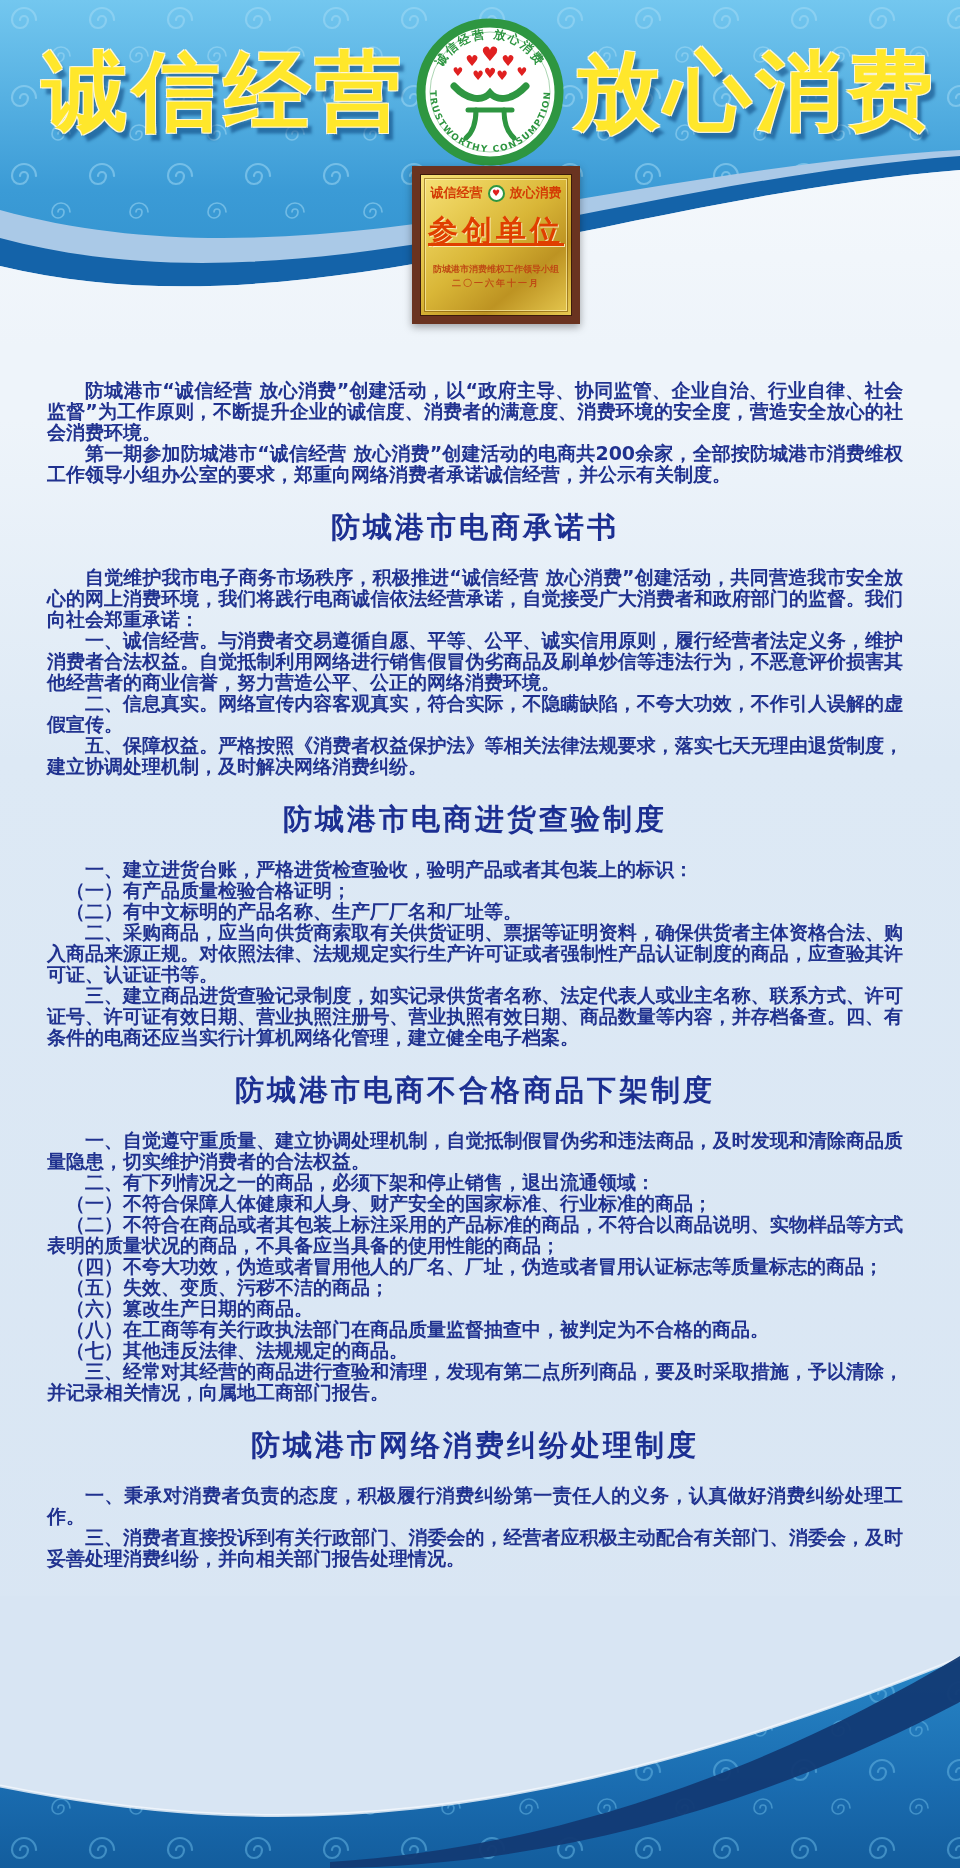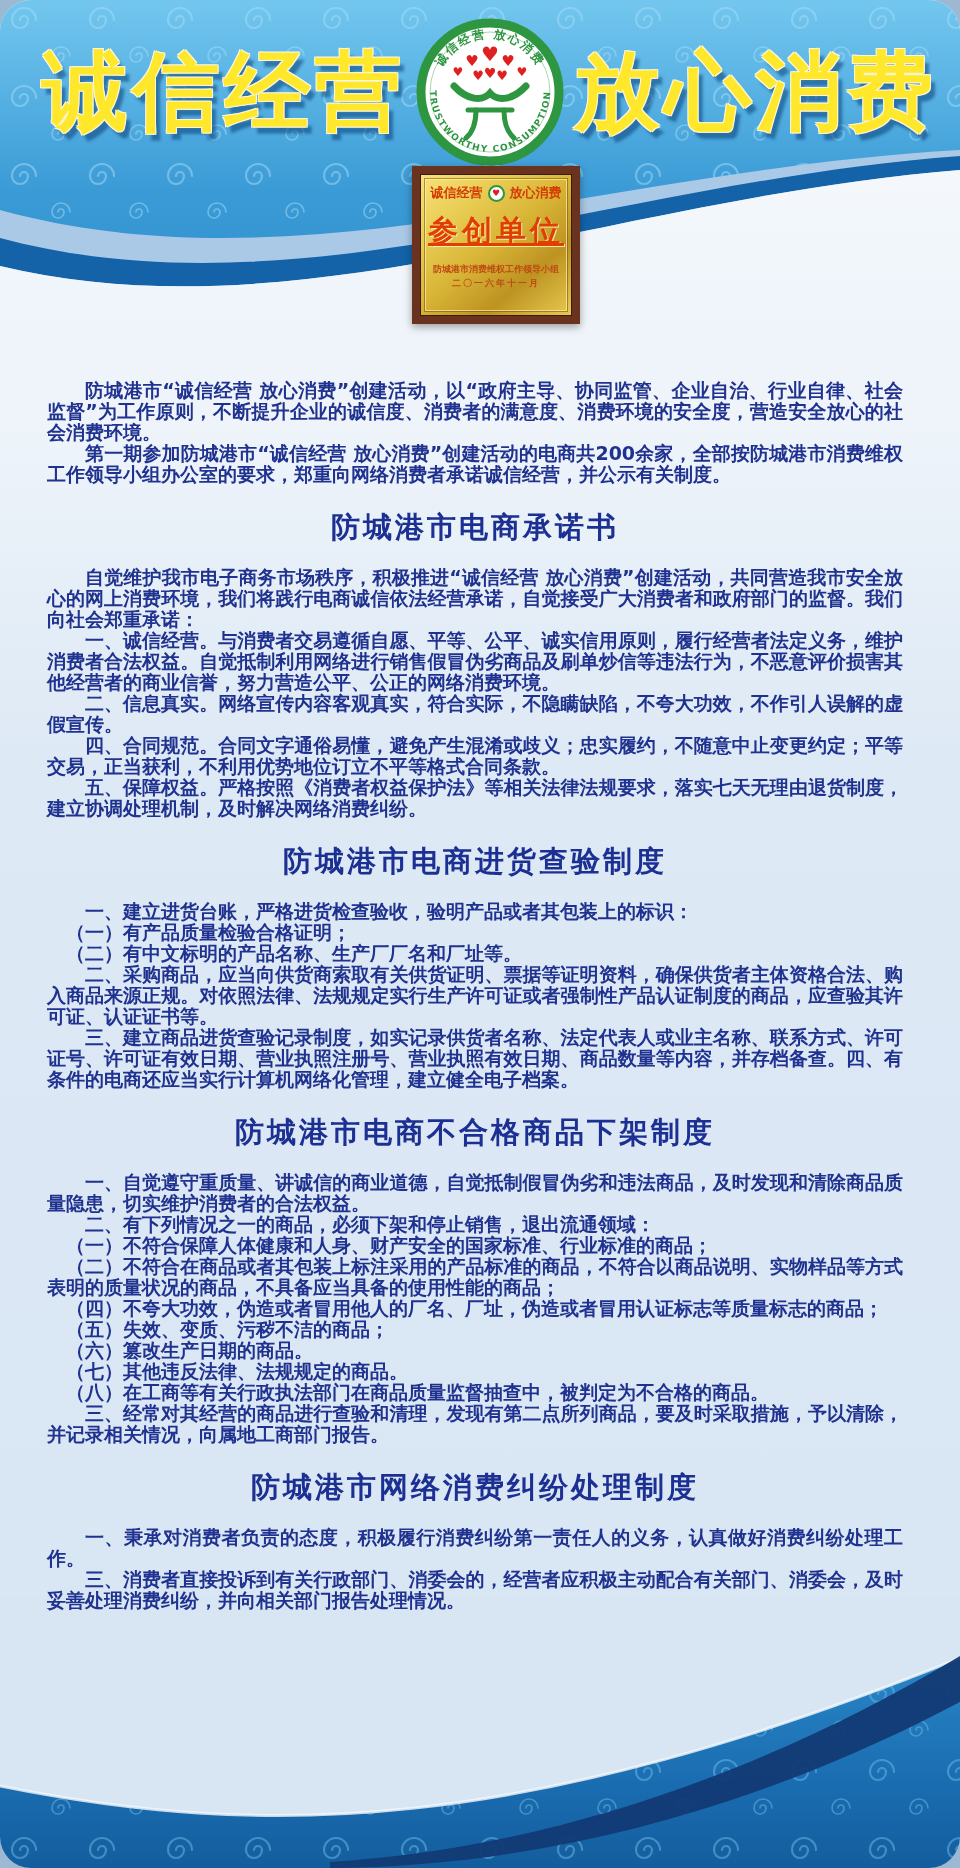--- a/index.html
+++ b/index.html
@@ -1,20 +1,19 @@
 <!DOCTYPE html>
 <html><head>
 <meta charset="utf-8">
 <style>
   html,body { margin:0; padding:0; background:#9db8d2; }
   .poster {
     position:relative; width:960px; height:1868px; margin:0 auto; overflow:hidden;
     background:linear-gradient(180deg,#eef4fa 0px,#eef4fa 420px,#dde9f5 760px,#d8e5f3 1868px);
     font-family:"DejaVu Sans",sans-serif;
-    border-radius:31px;
   }
   svg { display:block; }
   .header-art { position:absolute; top:0; left:0; z-index:1; }
   .footer-art { position:absolute; top:1596px; left:0; z-index:2; }
 
   .h-title {
     position:absolute; top:34px; z-index:3; font-size:86px; font-weight:bold;
     color:#ffe72b; letter-spacing:5px; white-space:nowrap;
     text-shadow:1px 1px 0 #fdf6d8,-1px -1px 0 #fdf6d8,1px -1px 0 #fdf6d8,-1px 1px 0 #fdf6d8,
                 5px 7px 3px rgba(9,64,120,.55);
@@ -159,38 +158,37 @@
   <div class="content-area">
     <div id="intro">
         <p class="para ind2">防城港市“诚信经营 放心消费”创建活动，以“政府主导、协同监管、企业自治、行业自律、社会监督”为工作原则，不断提升企业的诚信度、消费者的满意度、消费环境的安全度，营造安全放心的社会消费环境。</p>
         <p class="para ind2">第一期参加防城港市“诚信经营 放心消费”创建活动的电商共200余家，全部按防城港市消费维权工作领导小组办公室的要求，郑重向网络消费者承诺诚信经营，并公示有关制度。</p>
       </div>
     <div id="sections">
         <h2 class="sec-title">防城港市电商承诺书</h2>
         <p class="para ind2">自觉维护我市电子商务市场秩序，积极推进“诚信经营 放心消费”创建活动，共同营造我市安全放心的网上消费环境，我们将践行电商诚信依法经营承诺，自觉接受广大消费者和政府部门的监督。我们向社会郑重承诺：</p>
         <p class="para ind2">一、诚信经营。与消费者交易遵循自愿、平等、公平、诚实信用原则，履行经营者法定义务，维护消费者合法权益。自觉抵制利用网络进行销售假冒伪劣商品及刷单炒信等违法行为，不恶意评价损害其他经营者的商业信誉，努力营造公平、公正的网络消费环境。</p>
         <p class="para ind2">二、信息真实。网络宣传内容客观真实，符合实际，不隐瞒缺陷，不夸大功效，不作引人误解的虚假宣传。</p>
-        <p class="para ind2">四、合同规范。合同文字通俗易懂，避免产生混淆或歧义；忠实履约，不随意中止变更约定；平等交易，正当获利，不利用优势地位订立不平等格式合同条款。</p>
         <p class="para ind2">五、保障权益。严格按照《消费者权益保护法》等相关法律法规要求，落实七天无理由退货制度，建立协调处理机制，及时解决网络消费纠纷。</p>
         <h2 class="sec-title">防城港市电商进货查验制度</h2>
         <p class="para ind2">一、建立进货台账，严格进货检查验收，验明产品或者其包装上的标识：</p>
         <p class="para ind1">（一）有产品质量检验合格证明；</p>
         <p class="para ind1">（二）有中文标明的产品名称、生产厂厂名和厂址等。</p>
         <p class="para ind2">二、采购商品，应当向供货商索取有关供货证明、票据等证明资料，确保供货者主体资格合法、购入商品来源正规。对依照法律、法规规定实行生产许可证或者强制性产品认证制度的商品，应查验其许可证、认证证书等。</p>
         <p class="para ind2">三、建立商品进货查验记录制度，如实记录供货者名称、法定代表人或业主名称、联系方式、许可证号、许可证有效日期、营业执照注册号、营业执照有效日期、商品数量等内容，并存档备查。四、有条件的电商还应当实行计算机网络化管理，建立健全电子档案。</p>
         <h2 class="sec-title">防城港市电商不合格商品下架制度</h2>
-        <p class="para ind2">一、自觉遵守重质量、讲诚信的商业道德，自觉抵制假冒伪劣和违法商品，及时发现和清除商品质量隐患，切实维护消费者的合法权益。</p>
+        <p class="para ind2">一、自觉遵守重质量、建立协调处理机制，自觉抵制假冒伪劣和违法商品，及时发现和清除商品质量隐患，切实维护消费者的合法权益。</p>
         <p class="para ind2">二、有下列情况之一的商品，必须下架和停止销售，退出流通领域：</p>
         <p class="para ind1">（一）不符合保障人体健康和人身、财产安全的国家标准、行业标准的商品；</p>
         <p class="para ind1">（二）不符合在商品或者其包装上标注采用的产品标准的商品，不符合以商品说明、实物样品等方式表明的质量状况的商品，不具备应当具备的使用性能的商品；</p>
         <p class="para ind1">（四）不夸大功效，伪造或者冒用他人的厂名、厂址，伪造或者冒用认证标志等质量标志的商品；</p>
         <p class="para ind1">（五）失效、变质、污秽不洁的商品；</p>
         <p class="para ind1">（六）篡改生产日期的商品。</p>
+        <p class="para ind1">（八）在工商等有关行政执法部门在商品质量监督抽查中，被判定为不合格的商品。</p>
         <p class="para ind1">（七）其他违反法律、法规规定的商品。</p>
-        <p class="para ind1">（八）在工商等有关行政执法部门在商品质量监督抽查中，被判定为不合格的商品。</p>
         <p class="para ind2">三、经常对其经营的商品进行查验和清理，发现有第二点所列商品，要及时采取措施，予以清除，并记录相关情况，向属地工商部门报告。</p>
         <h2 class="sec-title">防城港市网络消费纠纷处理制度</h2>
         <p class="para ind2">一、秉承对消费者负责的态度，积极履行消费纠纷第一责任人的义务，认真做好消费纠纷处理工作。</p>
         <p class="para ind2">三、消费者直接投诉到有关行政部门、消委会的，经营者应积极主动配合有关部门、消委会，及时妥善处理消费纠纷，并向相关部门报告处理情况。</p>
       </div>
   </div>
 
 </div>
 
 </body></html>

